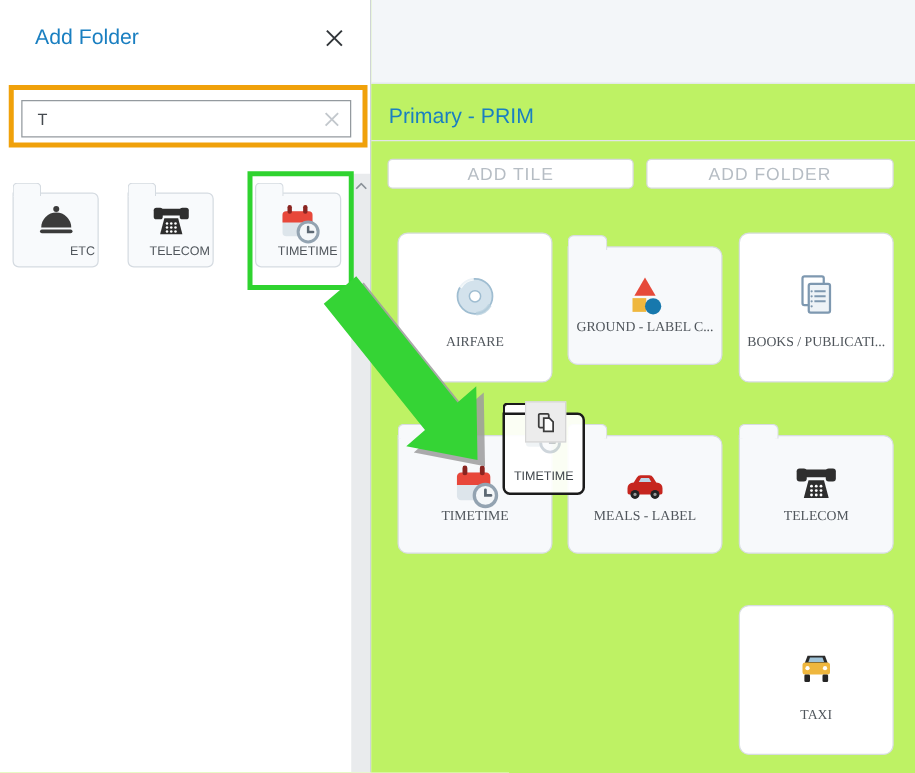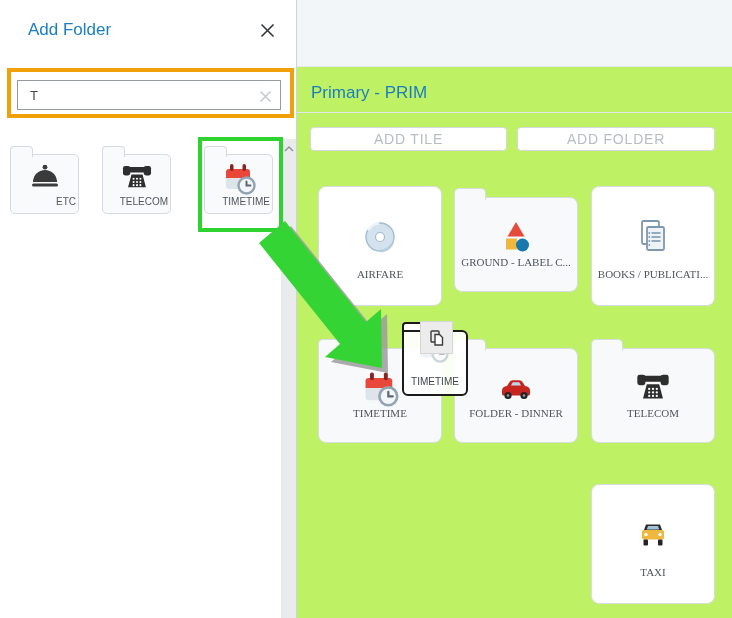--- a/index.html
+++ b/index.html
@@ -195,21 +195,21 @@
     <span class="t-icon">
       <svg width="40" height="40" viewBox="0 0 40 40">
         <path d="M6 26 v-3.5 q0 -4 5 -4.5 l2.5 -4 q1 -1.8 3 -1.8 h7 q2 0 3 1.8 l2.5 4 q5 0.5 5 4.5 V26 q0 1.5 -1.5 1.5 h-25 Q6 27.5 6 26 Z" fill="#c6261f"></path>
         <path d="M15 17.5 l1.8 -3.2 h6.4 l1.8 3.2 Z" fill="#bcd6e8"></path>
         <circle cx="12" cy="27.5" r="3.6" fill="#242424"></circle>
           <circle cx="28" cy="27.5" r="3.6" fill="#242424"></circle>
         <circle cx="12" cy="27.5" r="1.3" fill="#9a9a9a"></circle>
           <circle cx="28" cy="27.5" r="1.3" fill="#9a9a9a"></circle>
       </svg>
     </span>
-    <span class="t-label">FOLDER - DINNER</span>
+    <span class="t-label">MEALS - LABEL</span>
   </div>
   <div class="g-tile g-folder" style="left:294px; top:348px">
     <span class="t-icon">
       <svg width="38" height="38" viewBox="0 0 40 40">
         <rect x="5" y="7" width="30" height="6.5" rx="3" fill="#2e2e2e"></rect>
         <rect x="3.5" y="6" width="8.5" height="11" rx="2.5" fill="#2e2e2e"></rect>
         <rect x="28" y="6" width="8.5" height="11" rx="2.5" fill="#2e2e2e"></rect>
         <path d="M13.5 16 h13 l4 15 H9.5 Z" fill="#2e2e2e"></path>
         <g fill="#ffffff">
           <circle cx="16" cy="21" r="1.2"></circle>

